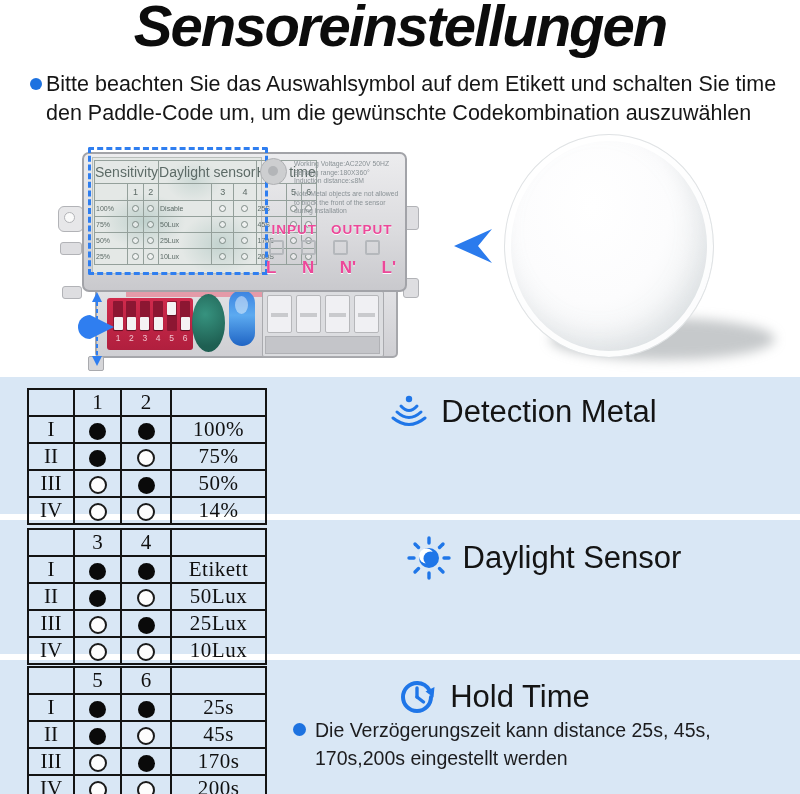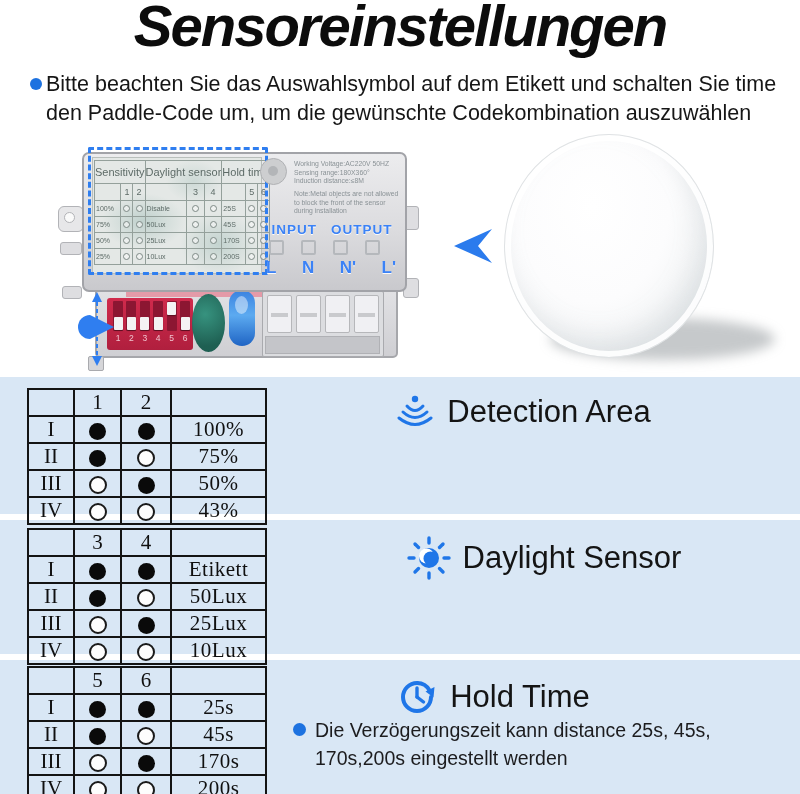--- a/index.html
+++ b/index.html
@@ -39,37 +39,37 @@
           radial-gradient(55px 45px at 75% 75%, rgba(98,150,140,.25), rgba(98,150,140,0) 70%),
           radial-gradient(40px 30px at 60% 20%, rgba(98,150,140,.18), rgba(98,150,140,0) 70%),
           #e4e8e6;
         border:1px solid #b9bfbc;}
   .dashed-box{position:absolute;left:88px;top:17px;width:180px;height:128px;
         border:3px dashed #2f7ef0;border-radius:2px;}
 
   #label-table{border-collapse:collapse;margin:2px 0 0 1px;table-layout:fixed;}
   #label-table th,#label-table td{border:1px solid #94a09b;color:#5d6b67;text-align:center;
         padding:0;font-weight:normal;overflow:hidden;white-space:nowrap;}
-  #label-table th{font-size:11px;height:23px;}
+  #label-table th{font-size:14px;height:23px;}
   #label-table tr.numrow td{height:17px;font-size:9px;}
   #label-table tr.datarow td{height:16px;font-size:7px;}
   #label-table td.lt-lbl{text-align:left;padding-left:1px;}
   .ldot{display:inline-block;width:7px;height:7px;border-radius:50%;
         border:1px solid #7e8a86;background:rgba(250,250,250,.55);vertical-align:middle;}
 
   .screw{position:absolute;left:260px;top:28px;width:27px;height:27px;border-radius:50%;
         background:#cdced0;border:1.5px solid #b0b1b4;}
   .screw::after{content:"";position:absolute;left:7px;top:7px;width:10px;height:10px;
         border-radius:50%;background:#b3b5b8;}
 
   .specs{position:absolute;left:294px;top:30px;width:106px;font-size:6.8px;line-height:8.6px;
         color:#8a9296;}
   .note{position:absolute;left:294px;top:60px;width:106px;font-size:6.8px;line-height:8.6px;
         color:#8a9296;}
-  .emboss{color:#3b82f6;text-shadow:0 1px 0 rgba(255,255,255,.9);font-weight:bold;}
+  .emboss{color:#ec4899;text-shadow:0 1px 0 rgba(255,255,255,.9);font-weight:bold;}
   .io-row{position:absolute;left:266px;top:92px;width:132px;display:flex;gap:14px;
         justify-content:center;font-size:13.5px;letter-spacing:1px;}
   .io-squares{position:absolute;left:269px;top:110px;width:128px;display:flex;gap:17px;}
   .io-squares .sq{width:15px;height:15px;border:2.5px solid #b5b8bc;border-radius:2px;}
   .io-terms{position:absolute;left:266px;top:128px;width:130px;display:flex;
         justify-content:space-between;font-size:17px;}
 
   .dip{position:absolute;left:107px;top:168px;width:86px;height:52px;border-radius:3px;
         background:linear-gradient(180deg,#d02a4c 0%,#b01f3e 100%);}
   .sw{position:absolute;top:3px;width:10px;height:46px;}
@@ -341,21 +341,21 @@
         <tr class="dr">
           <td>III</td>
           <td><span class="dot empty"></span></td>
           <td><span class="dot filled"></span></td>
           <td class="val">50%</td>
         </tr>
         <tr class="dr">
           <td>IV</td>
           <td><span class="dot empty"></span></td>
           <td><span class="dot empty"></span></td>
-          <td class="val">43%</td>
+          <td class="val">14%</td>
         </tr>
       </tbody>
     </table>
   <table class="dip-table t2">
       <colgroup>
         <col style="width:46px">
         <col style="width:47px">
         <col style="width:50px">
         <col style="width:95px">
       </colgroup>
@@ -433,21 +433,21 @@
       </tbody>
     </table>
 
   <div class="sec-head h1">
     <svg width="40" height="40" viewBox="0 0 40 40">
       <circle cx="20" cy="7" r="3.2" fill="#1f76e8"></circle>
       <path d="M12,14 Q20,23 28,14" fill="none" stroke="#1f76e8" stroke-width="3" stroke-linecap="round"></path>
       <path d="M8,20 Q20,31 32,20" fill="none" stroke="#1f76e8" stroke-width="3" stroke-linecap="round"></path>
       <path d="M4,26 Q20,39 36,26" fill="none" stroke="#1f76e8" stroke-width="3" stroke-linecap="round"></path>
     </svg>
-    <span>Detection Area</span>
+    <span>Detection Metal</span>
   </div>
   <div class="sec-head h2">
     <svg width="44" height="44" viewBox="0 0 44 44">
       <g stroke="#1f76e8" stroke-width="3.4" stroke-linecap="round">
         <line x1="22" y1="2" x2="22" y2="7"></line>
           <line x1="22" y1="37" x2="22" y2="42"></line>
         <line x1="2" y1="22" x2="7" y2="22"></line>
           <line x1="37" y1="22" x2="42" y2="22"></line>
         <line x1="8" y1="8" x2="11.5" y2="11.5"></line>
           <line x1="32.5" y1="32.5" x2="36" y2="36"></line>

